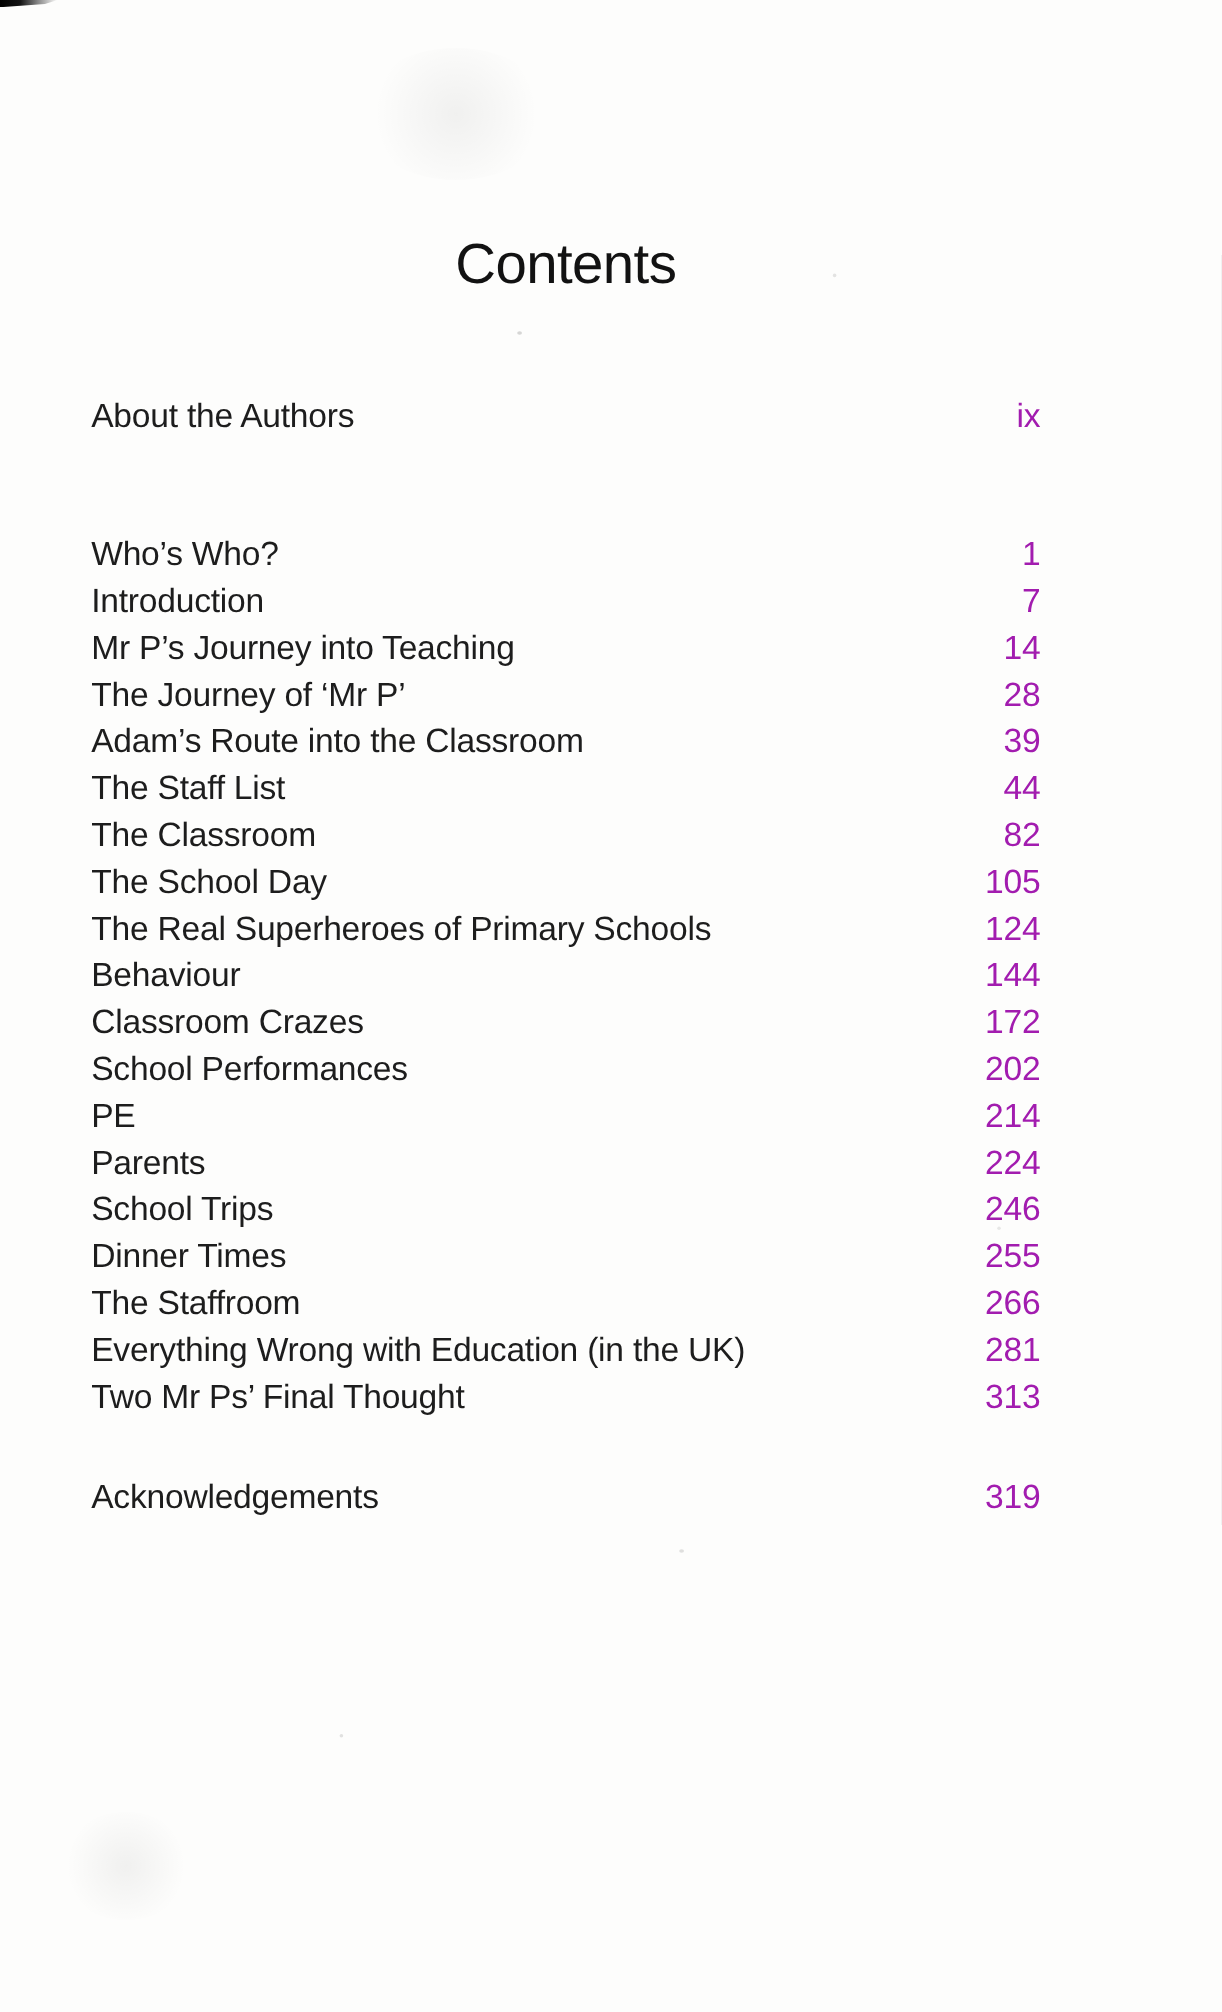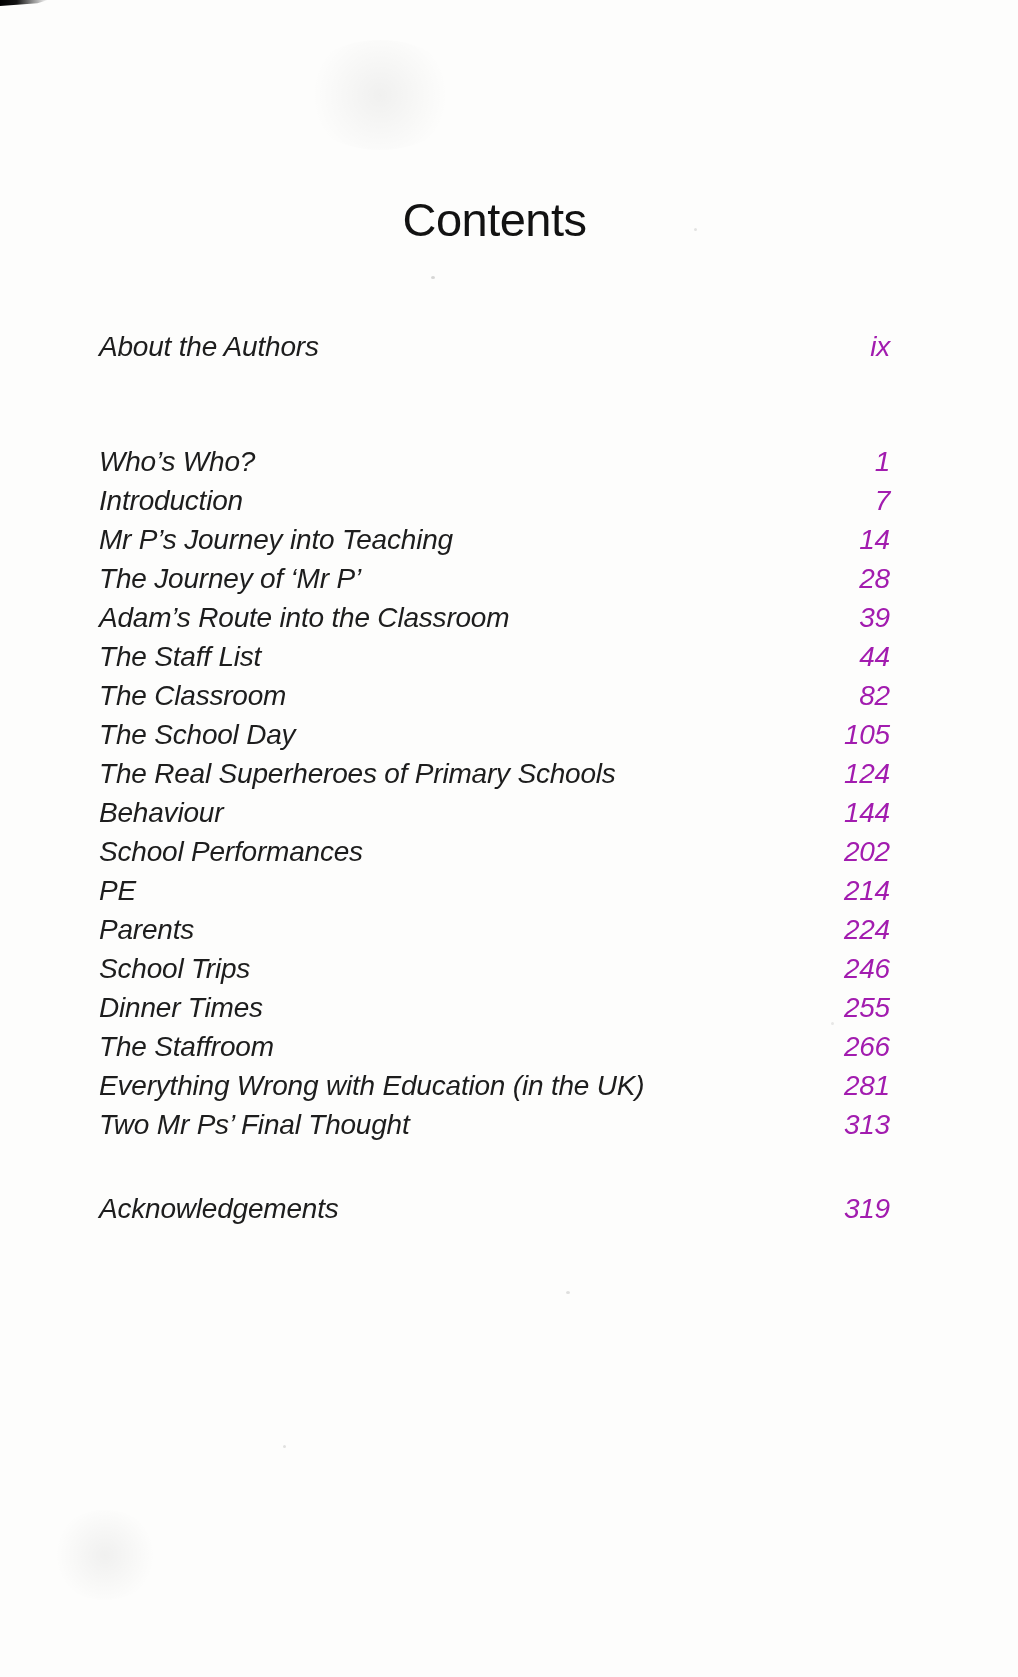--- a/index.html
+++ b/index.html
@@ -26,21 +26,21 @@
     border-radius: 50%;
     background: rgba(40,40,40,0.18);
   }
   .smudge {
     position: absolute;
     border-radius: 50%;
     background: radial-gradient(circle, rgba(0,0,0,0.05) 0%, rgba(0,0,0,0) 70%);
   }
   .toc {
     position: absolute;
-    left: 99px;
+    left: 76px;
     top: 192px;
     width: 791px;
   }
   .toc-title {
     margin: 0 0 80px 0;
     text-align: center;
     font-size: 47px;
     font-weight: 400;
     letter-spacing: -0.5px;
     color: #121212;
@@ -49,21 +49,20 @@
   .toc-section { width: 100%; }
   .toc-section + .toc-section { margin-top: 76px; }
   .toc-section:last-child { margin-top: 45px; }
   .toc-row {
     display: flex;
     justify-content: space-between;
     align-items: baseline;
     font-size: 28px;
     line-height: 39px;
     letter-spacing: -0.2px;
-    font-style: italic;
   }
   .toc-row .label { text-align: left; color: #1d1d1d; }
   .toc-row .pagenum { text-align: right; color: #a21caf; }
 </style>
 </head>
 <body>
 
 <div class="page">
 
   <div class="scan-streak"></div>
@@ -120,20 +119,24 @@
   </div>
           <div class="toc-row">
     <span class="label">The Real Superheroes of Primary Schools</span>
     <span class="pagenum">124</span>
   </div>
           <div class="toc-row">
     <span class="label">Behaviour</span>
     <span class="pagenum">144</span>
   </div>
           <div class="toc-row">
+    <span class="label">Classroom Crazes</span>
+    <span class="pagenum">172</span>
+  </div>
+          <div class="toc-row">
     <span class="label">School Performances</span>
     <span class="pagenum">202</span>
   </div>
           <div class="toc-row">
     <span class="label">PE</span>
     <span class="pagenum">214</span>
   </div>
           <div class="toc-row">
     <span class="label">Parents</span>
     <span class="pagenum">224</span>

